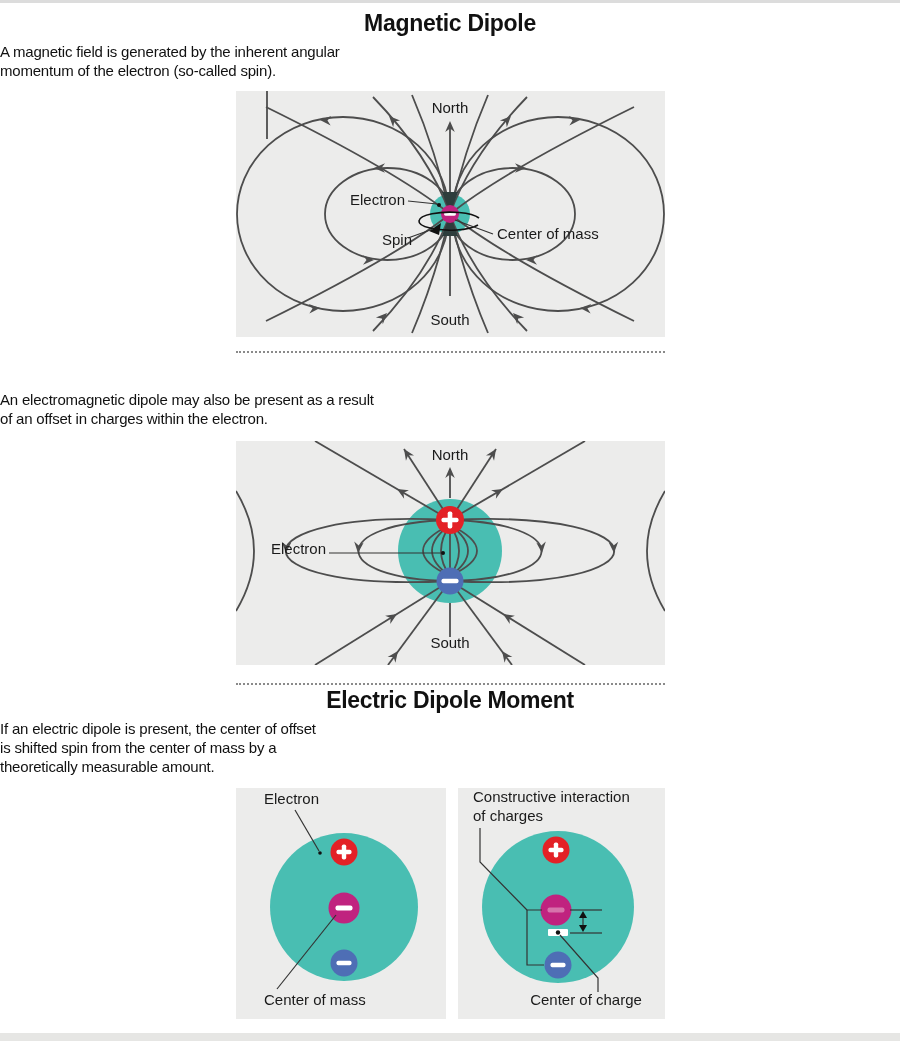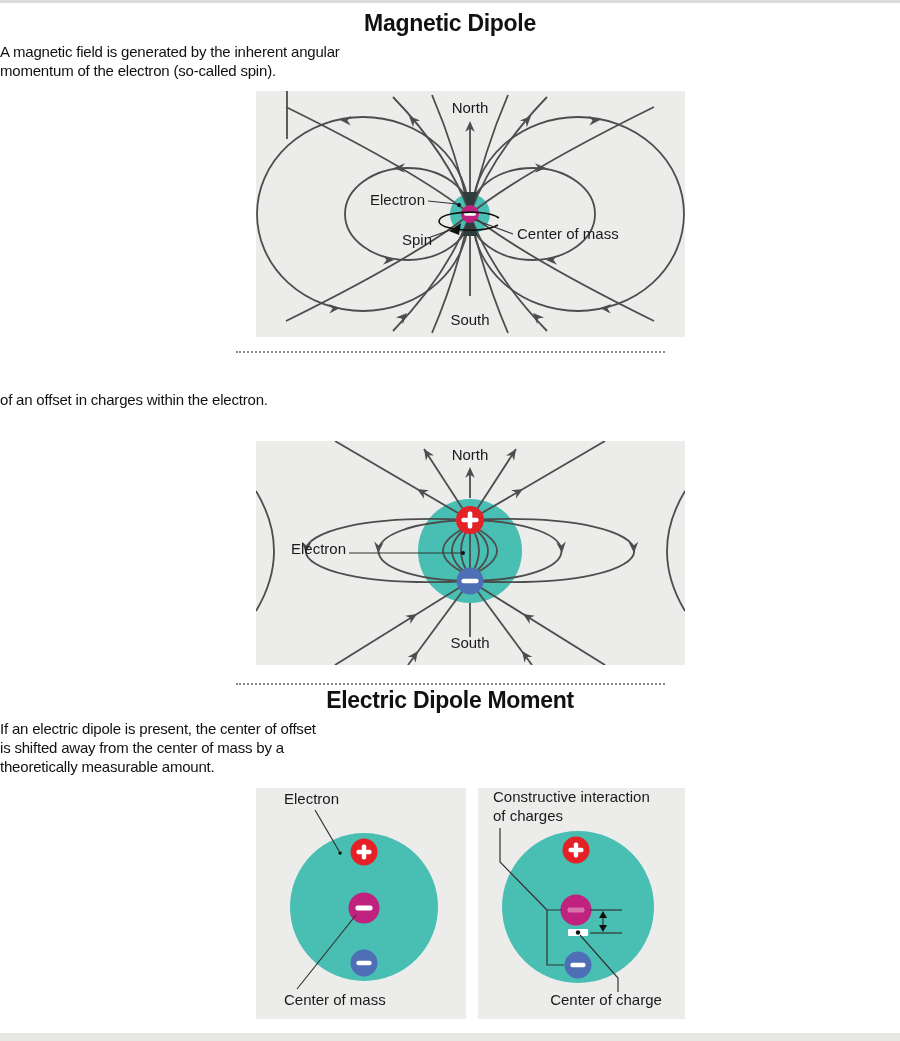--- a/index.html
+++ b/index.html
@@ -14,21 +14,21 @@
     font-size:23px; font-weight:bold; letter-spacing:-0.3px; color:#111;
   }
   .sec-sub {
     position:absolute; left:0; width:900px; text-align:left;
     font-size:15px; line-height:19px; letter-spacing:-0.2px; color:#111;
   }
   .divider {
     position:absolute; left:236px; width:429px; height:0;
     border-top:2px dotted #8a8a8a;
   }
-  .panel { position:absolute;margin-left:20px; }
+  .panel { position:absolute; }
   svg { display:block; }
   svg text { font-family:"Liberation Sans", sans-serif; font-size:15px; fill:#1a1a1a; }
 </style>
 </head>
 <body>
 
 <div class="page">
 
   <div class="rule-top"></div>
 
@@ -110,20 +110,21 @@
       <text x="214" y="234" text-anchor="middle">South</text>
       <text x="169" y="114" text-anchor="end">Electron</text>
       <text x="146" y="154">Spin</text>
       <text x="261" y="148">Center of mass</text>
     </svg>
   </div>
 
   <div class="divider" style="top:351px"></div>
 
   <div class="sec-sub" style="top:390px">
+    <div>An electromagnetic dipole may also be present as a result</div>
     <div>of an offset in charges within the electron.</div>
   </div>
 
   <div class="panel" style="top:441px; left:236px;">
     <svg width="429" height="224" viewBox="0 0 429 224">
       <rect x="0" y="0" width="429" height="224" fill="#ECECEB"></rect>
 
       <circle cx="214" cy="110" r="52" fill="#49BEB2"></circle>
 
       <g stroke="#4d4d4d" stroke-width="1.8" fill="none">
@@ -183,21 +184,21 @@
       <text x="214" y="207" text-anchor="middle">South</text>
       <text x="90" y="113" text-anchor="end">Electron</text>
     </svg>
   </div>
 
   <div class="divider" style="top:683px"></div>
 
   <div class="sec-title" style="top:687px">Electric Dipole Moment</div>
   <div class="sec-sub" style="top:719px">
     <div>If an electric dipole is present, the center of offset</div>
-    <div>is shifted away from the center of mass by a</div>
+    <div>is shifted spin from the center of mass by a</div>
     <div>theoretically measurable amount.</div>
   </div>
 
   <div class="panel" style="top:788px; left:236px;">
     <svg width="210" height="231" viewBox="0 0 210 231">
       <rect x="0" y="0" width="210" height="231" fill="#ECECEB"></rect>
 
       <circle cx="108" cy="119" r="74" fill="#49BEB2"></circle>
 
       <circle cx="108" cy="64" r="13.5" fill="#E32126"></circle>

